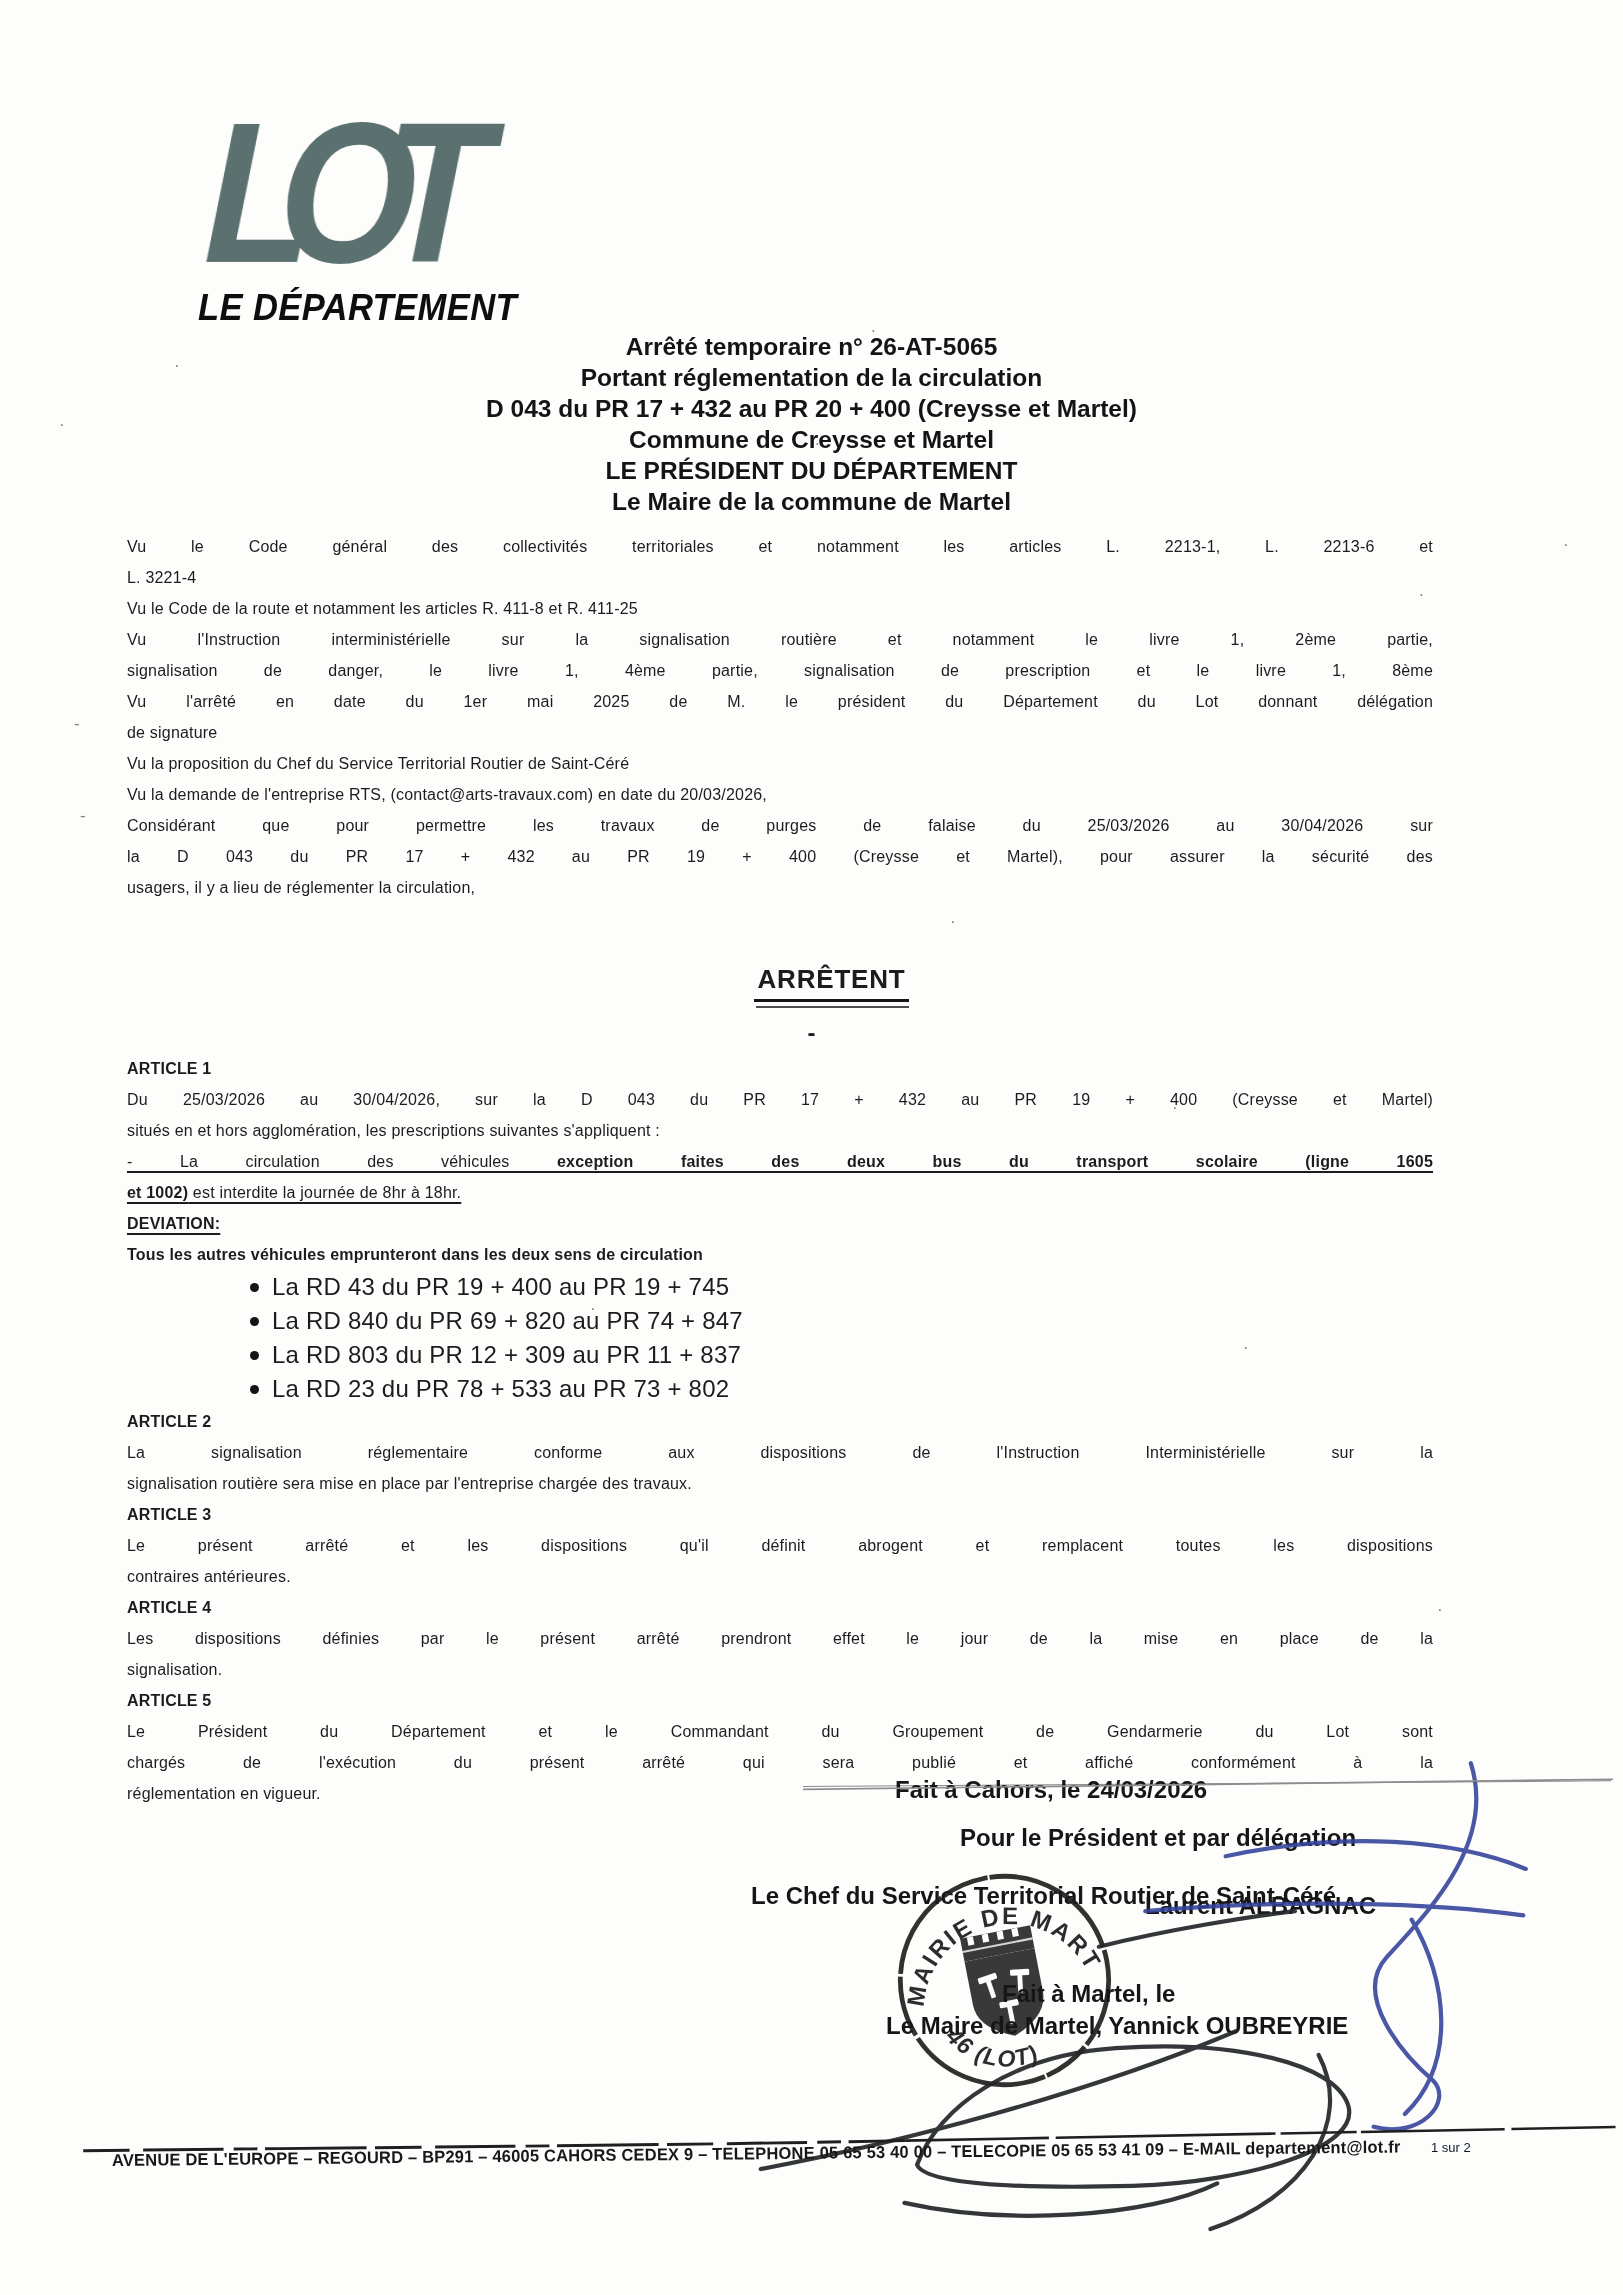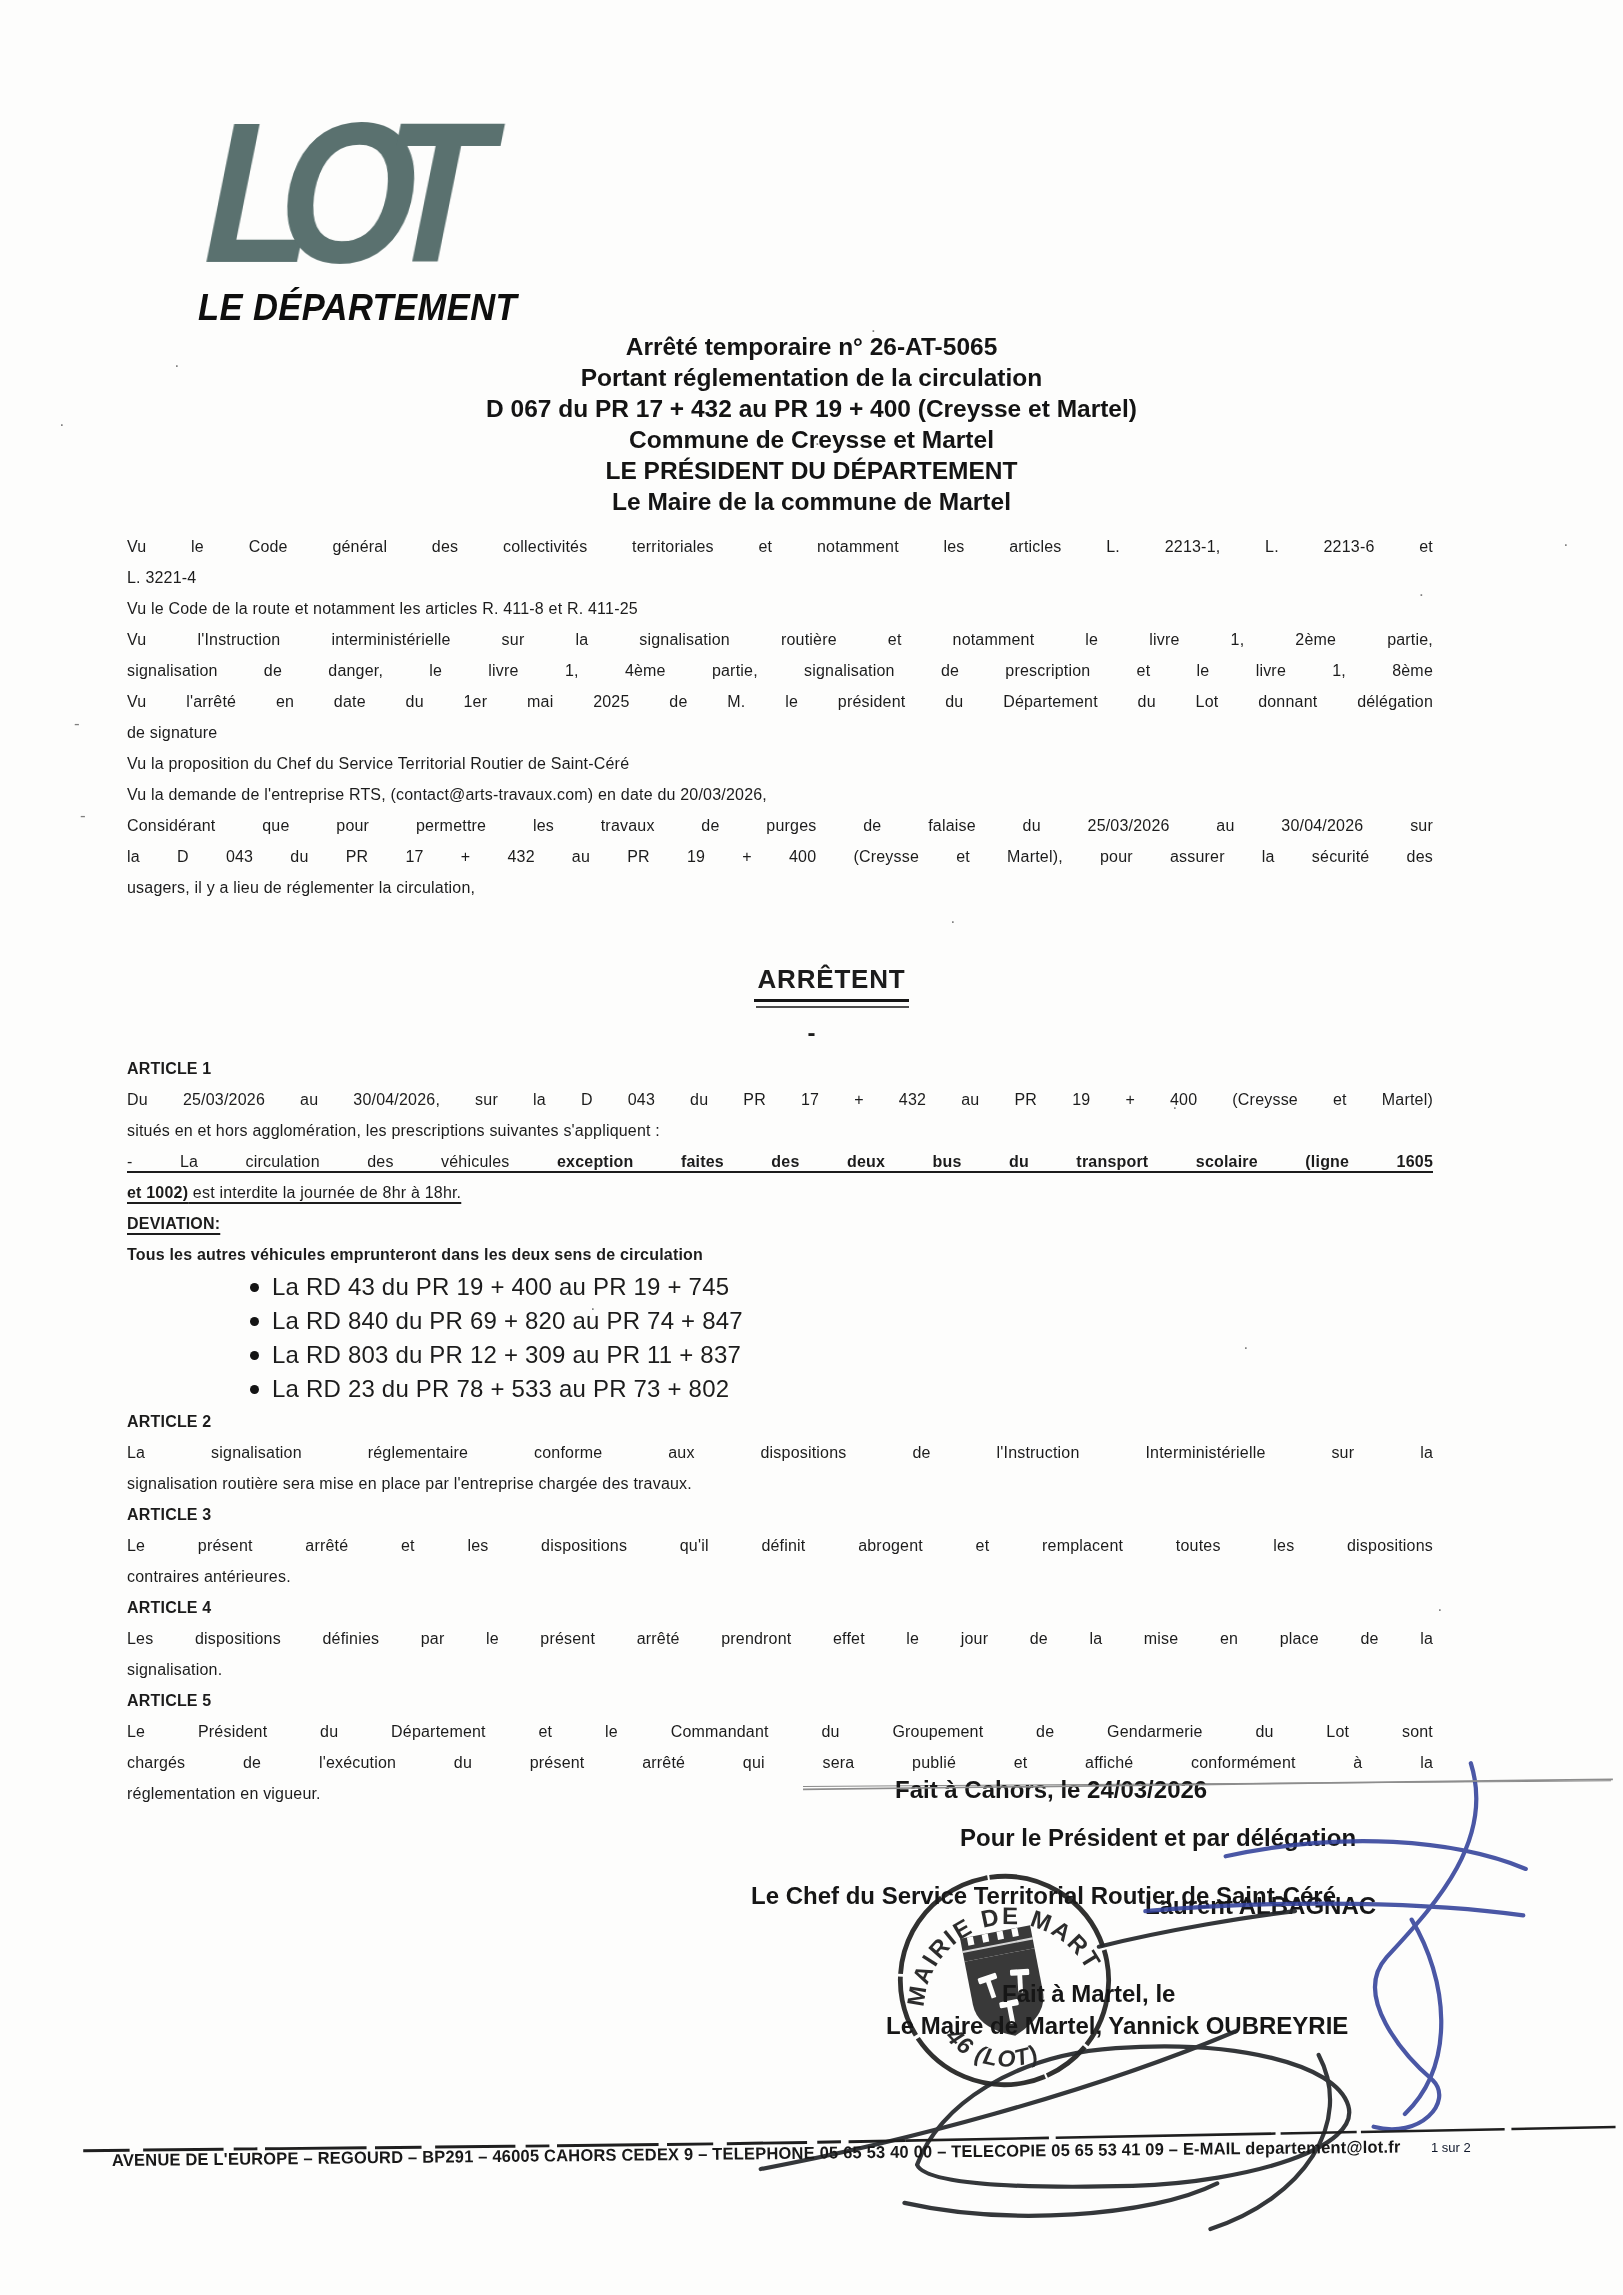--- a/index.html
+++ b/index.html
@@ -44,21 +44,21 @@
 <body>
 
 <div class="page">
 
   <div class="logo-lot">LOT</div>
   <div class="logo-sub">LE DÉPARTEMENT</div>
 
   <div class="title-block">
     <div>Arrêté temporaire n° 26-AT-5065</div>
     <div>Portant réglementation de la circulation</div>
-    <div>D 067 du PR 17 + 432 au PR 19 + 400 (Creysse et Martel)</div>
+    <div>D 043 du PR 17 + 432 au PR 20 + 400 (Creysse et Martel)</div>
     <div>Commune de Creysse et Martel</div>
     <div>LE PRÉSIDENT DU DÉPARTEMENT</div>
     <div>Le Maire de la commune de Martel</div>
   </div>
 
   <div class="preamble">
     <div class="bl full">Vu le Code général des collectivités territoriales et notamment les articles L. 2213-1, L. 2213-6 et</div>
     <div class="bl">L. 3221-4</div>
     <div class="bl">Vu le Code de la route et notamment les articles R. 411-8 et R. 411-25</div>
     <div class="bl full">Vu l'Instruction interministérielle sur la signalisation routière et notamment le livre 1, 2ème partie,</div>

